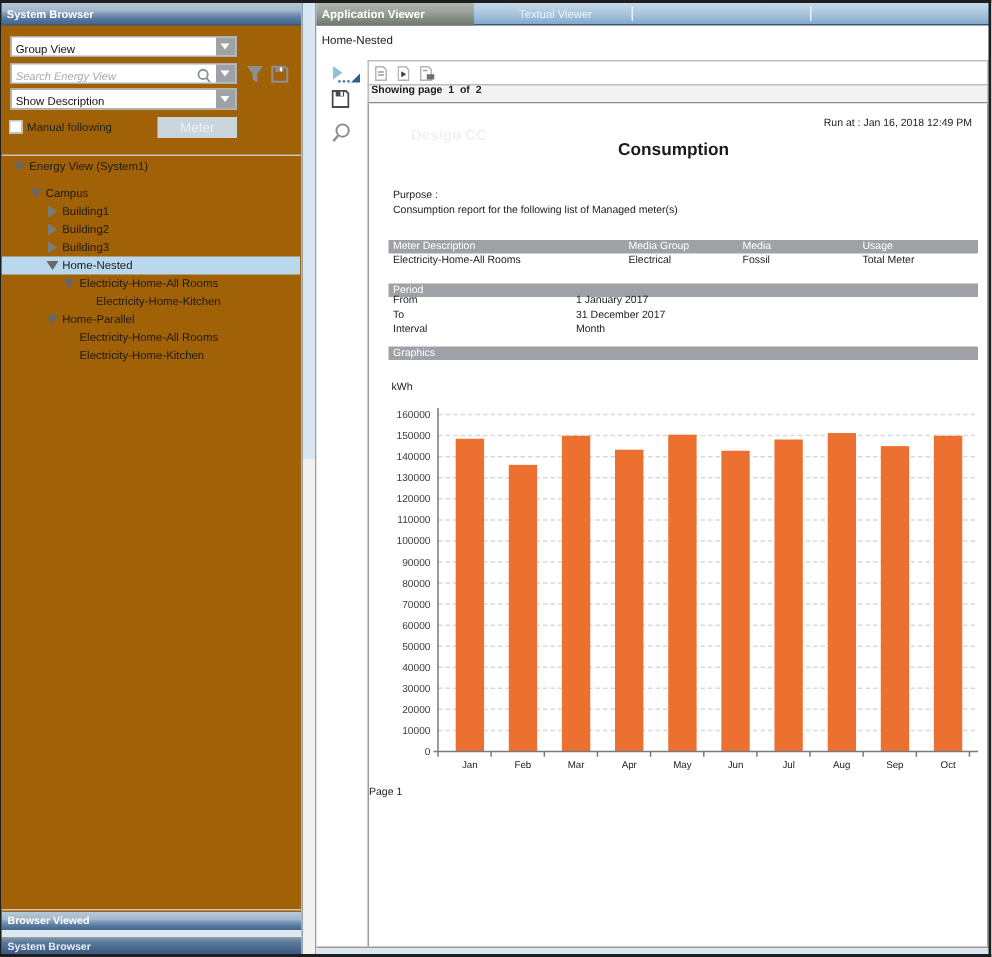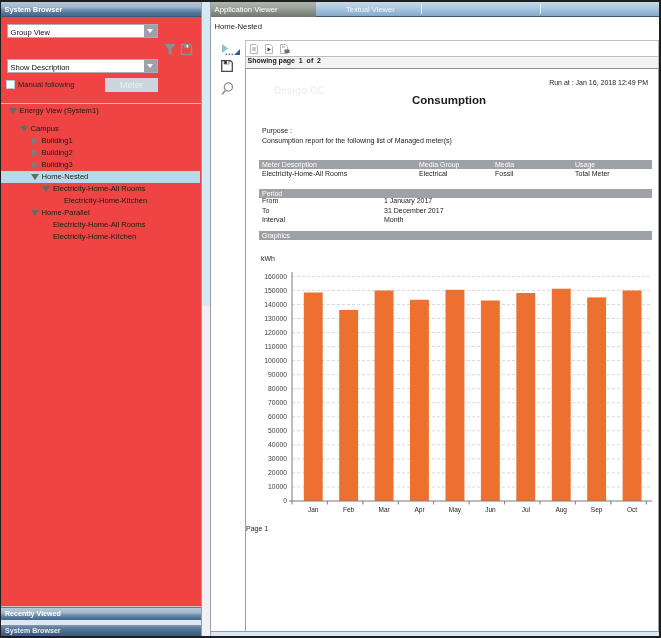--- a/index.html
+++ b/index.html
@@ -10,30 +10,38 @@
 .cbtn:after{content:"";position:absolute;left:3px;top:4px;border-left:3.5px solid transparent;border-right:3.5px solid transparent;border-top:4px solid #fff}
 .tree{font-size:7.6px;color:#1a1a1a;white-space:nowrap}
 .td{width:0;height:0;border-left:4.5px solid transparent;border-right:4.5px solid transparent;border-top:6px solid #686868;position:absolute;top:3px}
 .tr{width:0;height:0;border-top:4.5px solid transparent;border-bottom:4.5px solid transparent;border-left:6px solid #7c7c7c;position:absolute;top:2px}
 .gbar{position:absolute;left:259px;width:393px;height:8.5px;background:#9ea2a6;color:#fff;font-size:7px}
 .gbar span{position:absolute;top:1px}
 .rtxt{position:absolute;font-size:7px;color:#1c1c1c;white-space:nowrap}
 </style></head>
 <body>
 
-<div class="a" style="left:1px;top:1px;width:200px;height:636px;background:#ef4444">
+<div class="a" style="left:1px;top:1px;width:200px;height:636px;background:#a16207">
   <div class="a hdr" style="left:0;top:0;width:200px;height:16px;border-bottom:1px solid #3a5a7d">
       <span class="a" style="left:3.5px;top:3.5px">System Browser</span>
     </div>
 
   <div class="a combo" style="left:6px;top:23px;width:151px;height:14px">
       <span class="a" style="left:2.5px;top:2.5px;font-size:7.6px;color:#111">Group View</span>
       <span class="cbtn"></span>
     </div>
 
+  <div class="a combo" style="left:6px;top:41px;width:151px;height:14px">
+      <span class="a" style="left:2.5px;top:2.5px;font-size:7.4px;color:#a9a9a9;font-style:italic">Search Energy View</span>
+    <svg class="a" style="left:122px;top:1.5px" width="12" height="12" viewBox="0 0 12 12">
+        <circle cx="5.4" cy="4.6" r="3.1" fill="none" stroke="#8b8f92" stroke-width="1.2"></circle>
+        <line x1="7.6" y1="7" x2="10" y2="9.8" stroke="#8b8f92" stroke-width="1.2"></line>
+      </svg>
+    <span class="cbtn"></span>
+    </div>
 
   <svg class="a" style="left:162px;top:42px" width="14" height="13" viewBox="0 0 14 13">
       <path d="M1.5 1 H12.5 L8.6 6.2 V12 L5.4 10 V6.2 Z" fill="#8b8f92"></path>
     </svg>
   <svg class="a" style="left:179px;top:42px" width="13" height="13" viewBox="0 0 13 13">
       <path d="M1.5 1.5 H10 L11.5 3 V11.5 H1.5 Z" fill="none" stroke="#8b8f92" stroke-width="1.4"></path>
       <rect x="3.6" y="1.5" width="5.4" height="3.4" fill="#8b8f92"></rect>
       <rect x="6.6" y="1.9" width="1.5" height="2.6" fill="#fff"></rect>
     </svg>
 
@@ -86,35 +94,35 @@
   <div class="a tree" style="left:0;top:217.5px;width:199px;height:12px">
       <span class="a" style="left:52px;top:1px">Electricity-Home-All Rooms</span>
     </div>
   <div class="a tree" style="left:0;top:229.5px;width:199px;height:12px">
       <span class="a" style="left:52px;top:1px">Electricity-Home-Kitchen</span>
     </div>
 
   <div class="a" style="left:0;top:605px;width:200px;height:1px;background:#c4c4c4"></div>
   <div class="a" style="left:0;top:619px;width:202px;height:5px;background:#dce7f0"></div>
   <div class="a hdr" style="left:0;top:607px;width:202px;height:12px">
-      <span class="a" style="left:4px;top:2px;font-size:7.1px">Recently Viewed</span>
+      <span class="a" style="left:4px;top:2px;font-size:7.1px">Browser Viewed</span>
     </div>
   <div class="a" style="left:0;top:624px;width:202px;height:13px;background:linear-gradient(to bottom,#8099b0 0%,#5c7a9b 25%,#3f6086 70%,#3a5a7f 100%);color:#e8eef4;font-weight:bold;font-size:7.1px">
       <span class="a" style="left:4px;top:2px">System Browser</span>
     </div>
 </div>
 
 <div class="a" style="left:201px;top:1px;width:10px;height:636px;background:#f1f1f1;border-left:1px solid #93a0ab;border-right:1px solid #93a0ab"></div>
 <div class="a" style="left:202px;top:1px;width:8px;height:305px;background:#d9e7f3"></div>
 
 <div class="a" style="left:211px;top:1px;width:449px;height:636px;background:#fff">
 
   <div class="a" style="left:0;top:0;width:449px;height:16px;background:linear-gradient(to bottom,#cbdcea 0%,#a8c5de 55%,#82a9cb 100%);border-bottom:1px solid #42566a"></div>
   <div class="a" style="left:0;top:0;width:105px;height:16px;background:linear-gradient(to bottom,#b2b9b1 0%,#9aa29a 45%,#7d857d 80%,#6f776f 100%)"></div>
-  <span class="a" style="left:3.5px;top:4px;font-size:7.7px;font-weight:normal;color:#fff">Application Viewer</span>
+  <span class="a" style="left:3.5px;top:4px;font-size:7.7px;font-weight:bold;color:#fff">Application Viewer</span>
   <span class="a" style="left:135px;top:4px;font-size:7.5px;font-weight:normal;color:#eef4f9">Textual Viewer</span>
   <div class="a" style="left:210px;top:3px;width:1px;height:10px;background:#e8f1f8"></div>
   <div class="a" style="left:329px;top:3px;width:1px;height:10px;background:#e8f1f8"></div>
 
   <span class="a" style="left:3.5px;top:4.5px;font-size:7.7px;color:#1a1a1a;margin-top:16px">Home-Nested</span>
 
   <svg class="a" style="left:8px;top:41px" width="22" height="14" viewBox="0 0 22 14">
     <path d="M3 2 L9.3 6.5 L3 11 Z" fill="#8ac4d6"></path>
     <circle cx="7.3" cy="12.3" r="0.9" fill="#4a7fb5"></circle>
       <circle cx="10.3" cy="12.3" r="0.9" fill="#4a7fb5"></circle>

